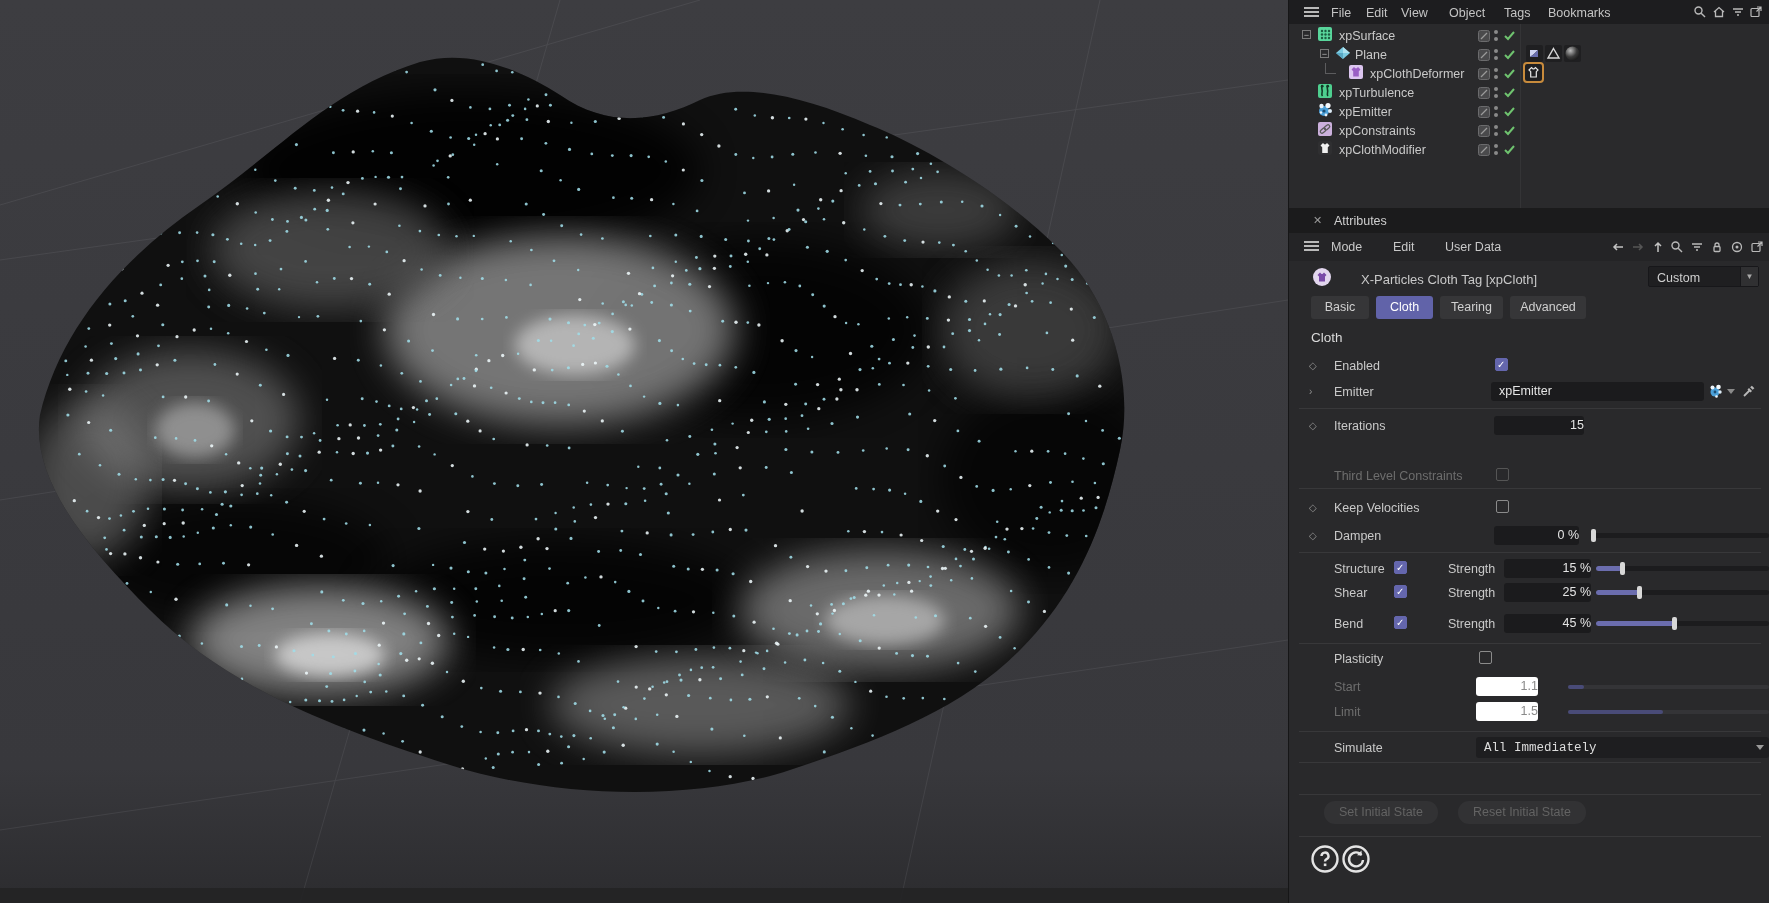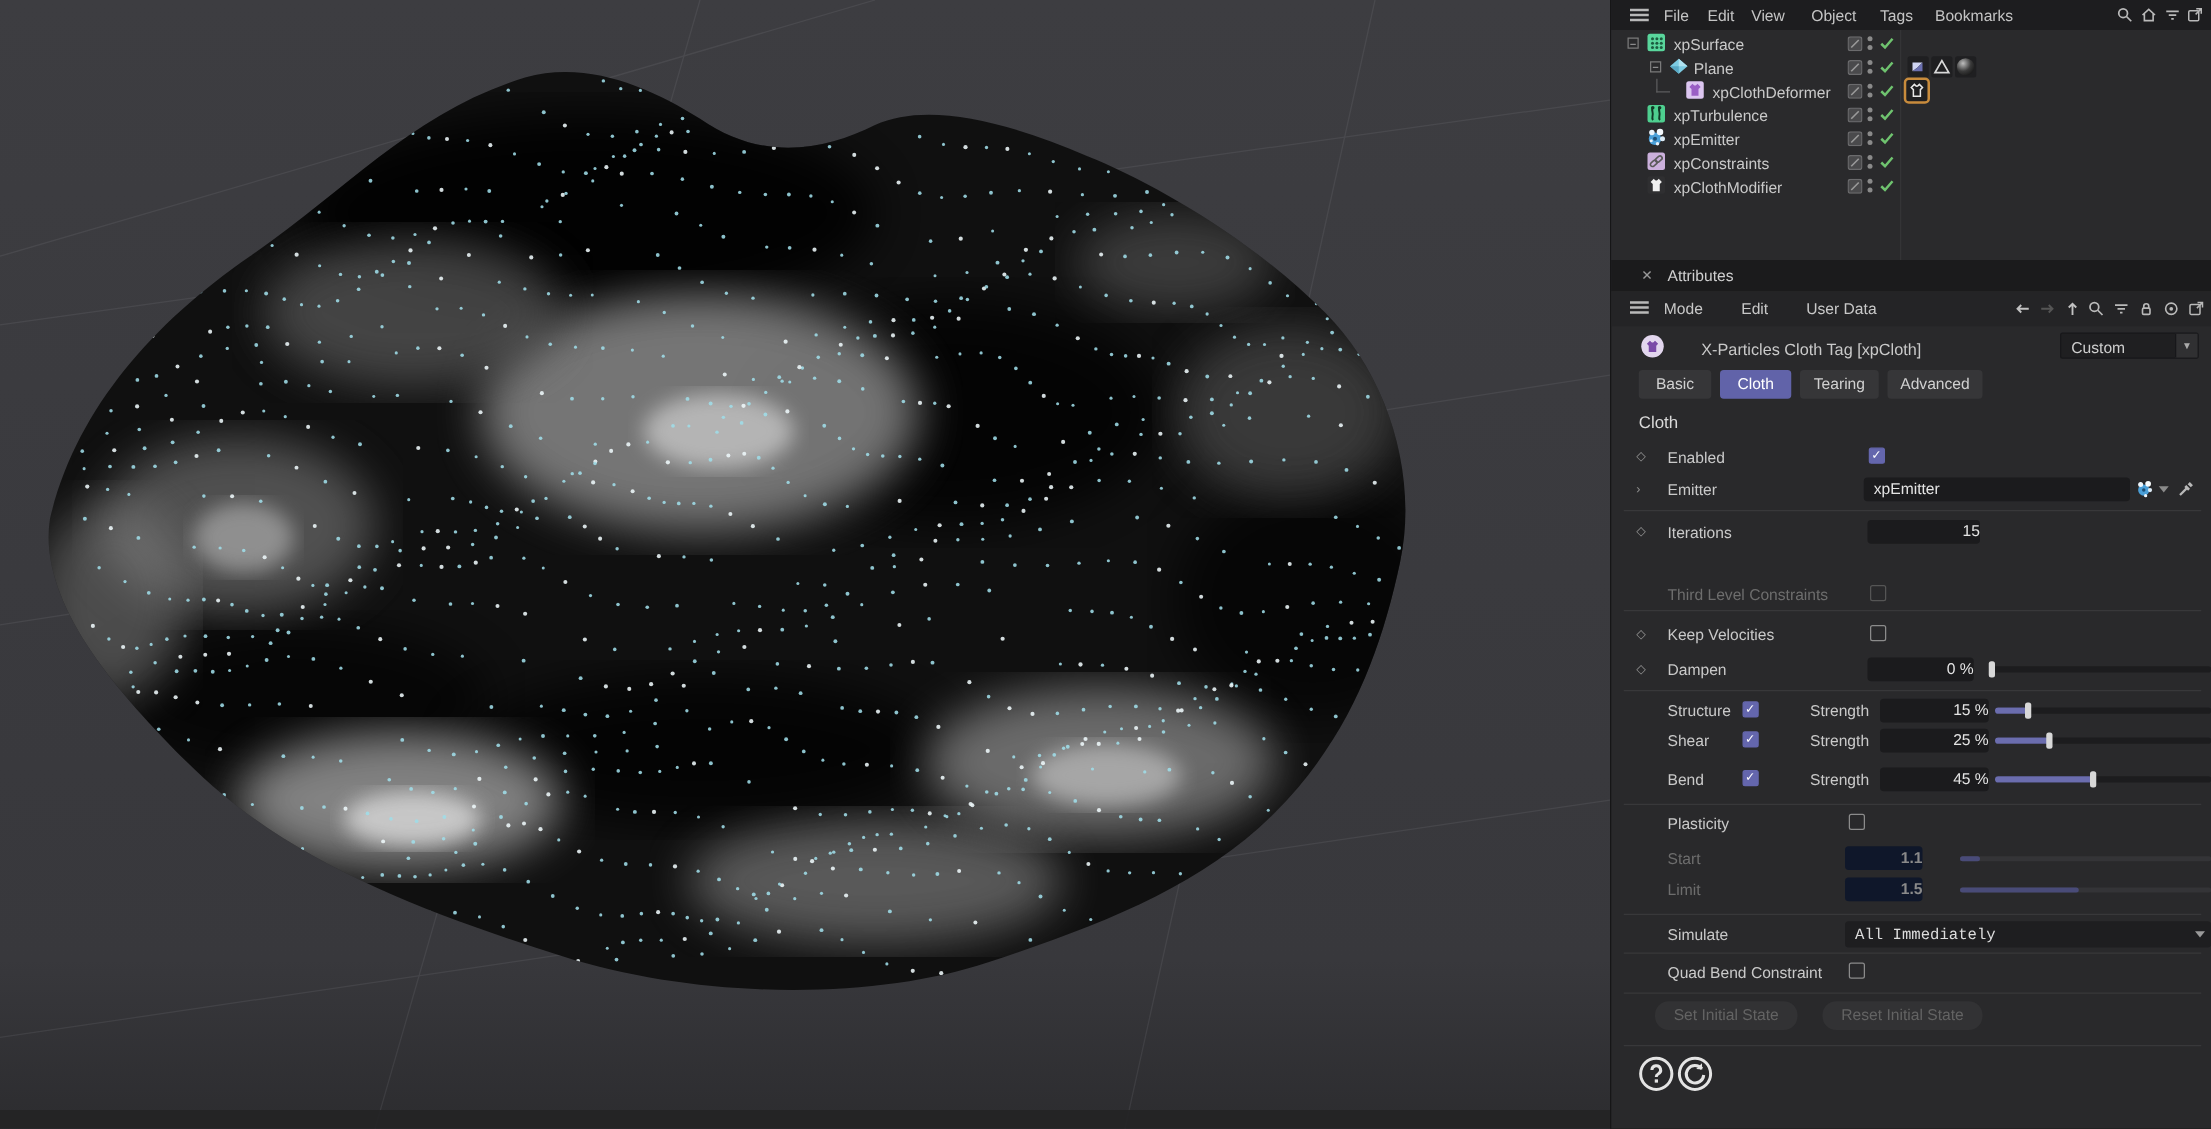--- a/index.html
+++ b/index.html
@@ -65,21 +65,21 @@
   .row{position:absolute;left:0;width:481px;height:22px;}
   .mark{position:absolute;left:20px;top:5px;color:#8f8f8f;font-size:10px;}
   .lbl{position:absolute;left:45px;top:4px;color:#c9c9c9;font-size:12.5px;}
   .dim .lbl, .lbl.dim{color:#6d6d6d;}
   .cb{position:absolute;top:3px;width:13px;height:13px;border:1px solid #8b8b8b;border-radius:2px;box-sizing:border-box;background:transparent;}
   .cb.on{background:#6466ad;border-color:#6466ad;}
   .cb.on::after{content:"✓";position:absolute;left:1px;top:0px;color:#fff;font-size:10px;font-weight:bold;}
   .cb.dis{border-color:#555;}
   .field{position:absolute;top:1px;height:19px;background:#1b1b1d;border-radius:3px;color:#e4e4e4;
     font-size:12.5px;text-align:right;line-height:19px;}
-  .field.dimf{background:#0f172a;color:#8a8a8a;font-weight:bold;}
+  .field.dimf{background:#ffffff;color:#8a8a8a;}
   .slider{position:absolute;top:8px;height:5px;background:#1c1c1e;border-radius:3px;}
   .slider .fill{position:absolute;left:0;top:0;height:5px;background:#6b6dae;border-radius:3px;}
   .slider .handle{position:absolute;top:-4px;width:5px;height:13px;background:#d8d8d8;border-radius:2px;}
   .mini{position:absolute;top:9px;height:4px;background:#343437;border-radius:2px;}
   .mini .mfill{position:absolute;left:0;top:0;height:4px;background:#494b78;border-radius:2px;}
   .hr{position:absolute;left:10px;width:462px;height:1px;background:#38383a;}
   .dd{position:absolute;top:0;height:21px;background:#1e1e20;border-radius:3px;font-family:Liberation Mono, monospace;}
   .dd .dt{position:absolute;left:8px;top:4px;color:#dcdcdc;font-size:12.5px;}
   .dd .da{position:absolute;right:5px;top:8px;width:0;height:0;border-left:4px solid transparent;border-right:4px solid transparent;border-top:5px solid #9a9a9a;}
   .btn{position:absolute;top:801px;height:23px;border-radius:11px;background:#323234;color:#636363;
@@ -1963,24 +1963,20 @@
     <div class="row" style="top:737px">
       <span class="lbl">Simulate</span>
       <span class="dd" style="left:187px;width:293px">
         <span class="dt">All Immediately</span>
         <span class="da"></span>
       </span>
     </div>
 
     <div class="hr" style="top:762px"></div>
 
-    <div class="row" style="top:767px">
-      <span class="lbl">Quad Bend Constraint</span>
-      <span class="cb" style="left:190px"></span>
-    </div>
 
     <div class="hr" style="top:794px"></div>
 
     <span class="btn" style="left:35px;width:114px">Set Initial State</span>
     <span class="btn" style="left:169px;width:128px">Reset Initial State</span>
 
     <div class="hr" style="top:836px"></div>
 
     <span class="helpic" style="left:21px">
       <svg width="30" height="30">

